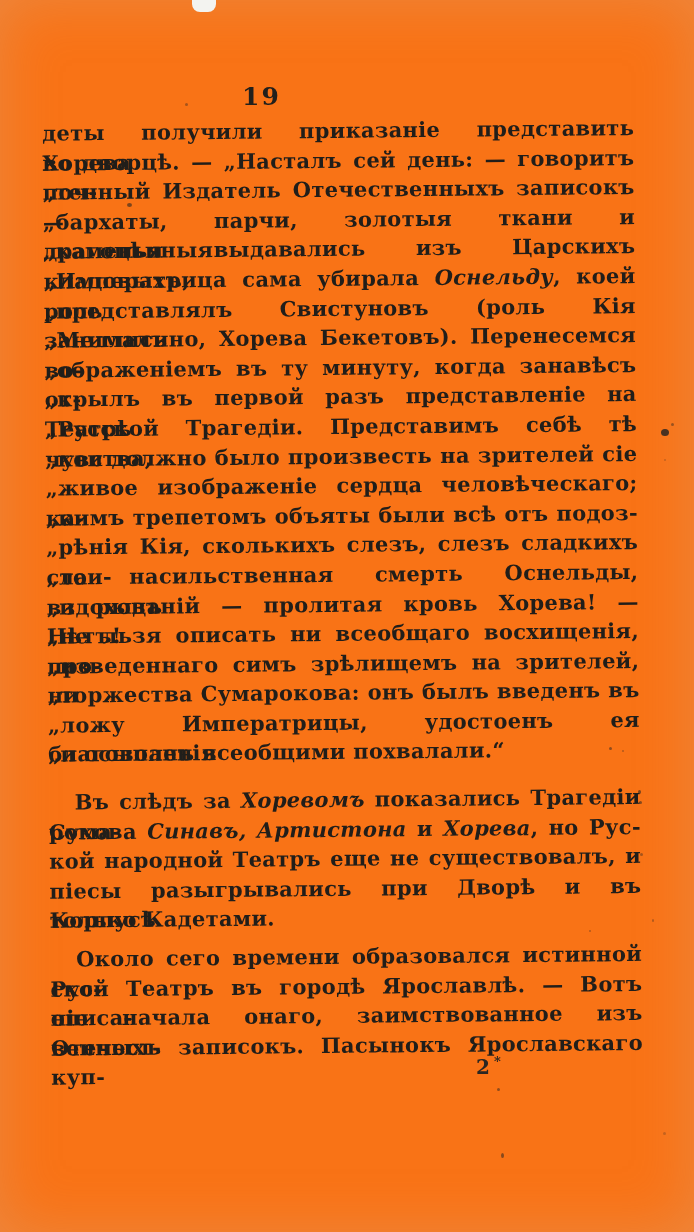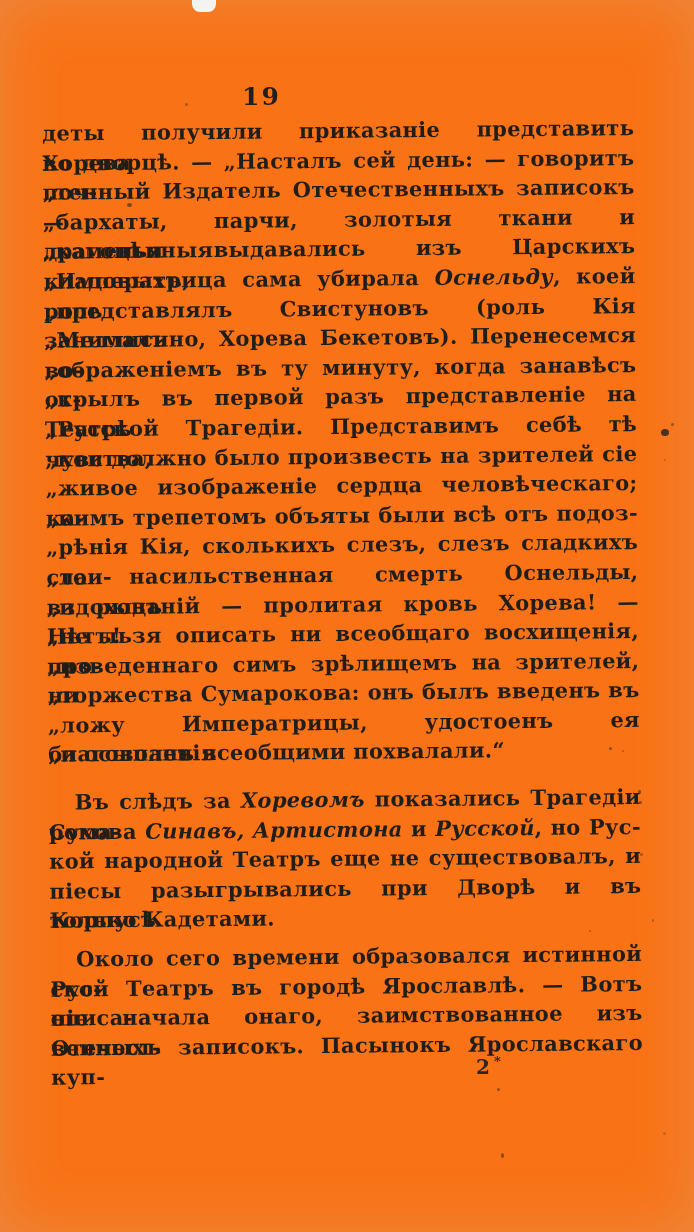--- a/index.html
+++ b/index.html
@@ -81,21 +81,21 @@
         <div class="line">„ла насильственная смерть Оснельды, вздоховъ</div>
         <div class="line">„и рыданій — пролитая кровь Хорева! — Нѣтъ!</div>
         <div class="line">„не льзя описать ни всеобщаго восхищенія, про-</div>
         <div class="line">„изведеннаго симъ зрѣлищемъ на зрителей, ни</div>
         <div class="line">„торжества Сумарокова: онъ былъ введенъ въ</div>
         <div class="line">„ложу Императрицы, удостоенъ ея благоволенія</div>
         <div class="line short">„и осыпанъ всеобщими похвалали.“</div>
       </div>
       <div class="para indent">
         <div class="line">Въ слѣдъ за <i>Хоревомъ</i> показались Трагедіи Сума-</div>
-        <div class="line">рокова <i>Синавъ, Артистона</i> и <i>Русской</i>, но Рус-</div>
+        <div class="line">рокова <i>Синавъ, Артистона</i> и <i>Хорева</i>, но Рус-</div>
         <div class="line">кой народной Театръ еще не существовалъ, и</div>
         <div class="line">піесы разыгрывались при Дворѣ и въ Корпусѣ</div>
         <div class="line short">только Кадетами.</div>
       </div>
       <div class="para indent">
         <div class="line">Около сего времени образовался истинной Рус-</div>
         <div class="line">ской Театръ въ городѣ Ярославлѣ. — Вотъ описа-</div>
         <div class="line">ніе начала онаго, заимствованное изъ Отечест-</div>
         <div class="line">венныхъ записокъ. Пасынокъ Ярославскаго куп-</div>
       </div>

